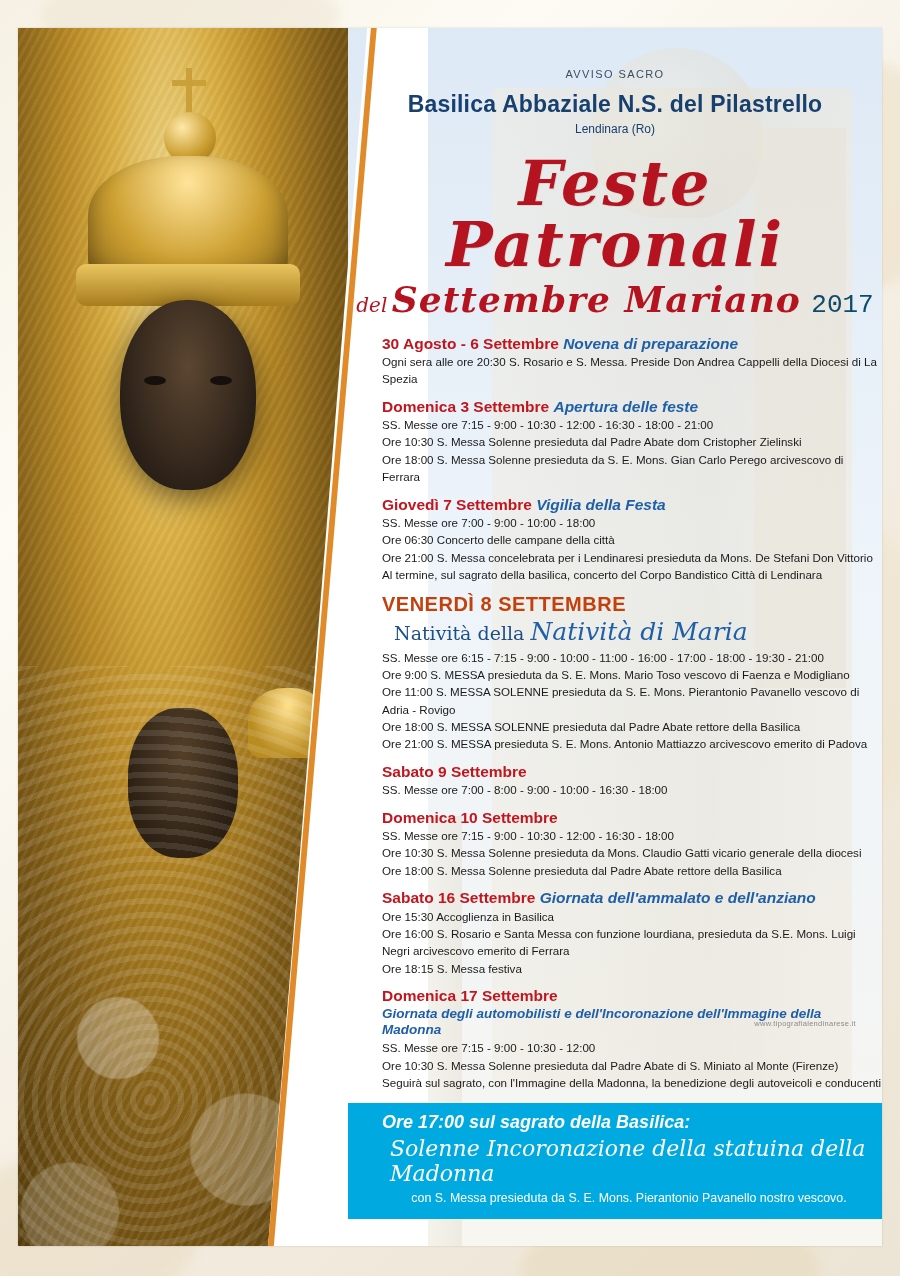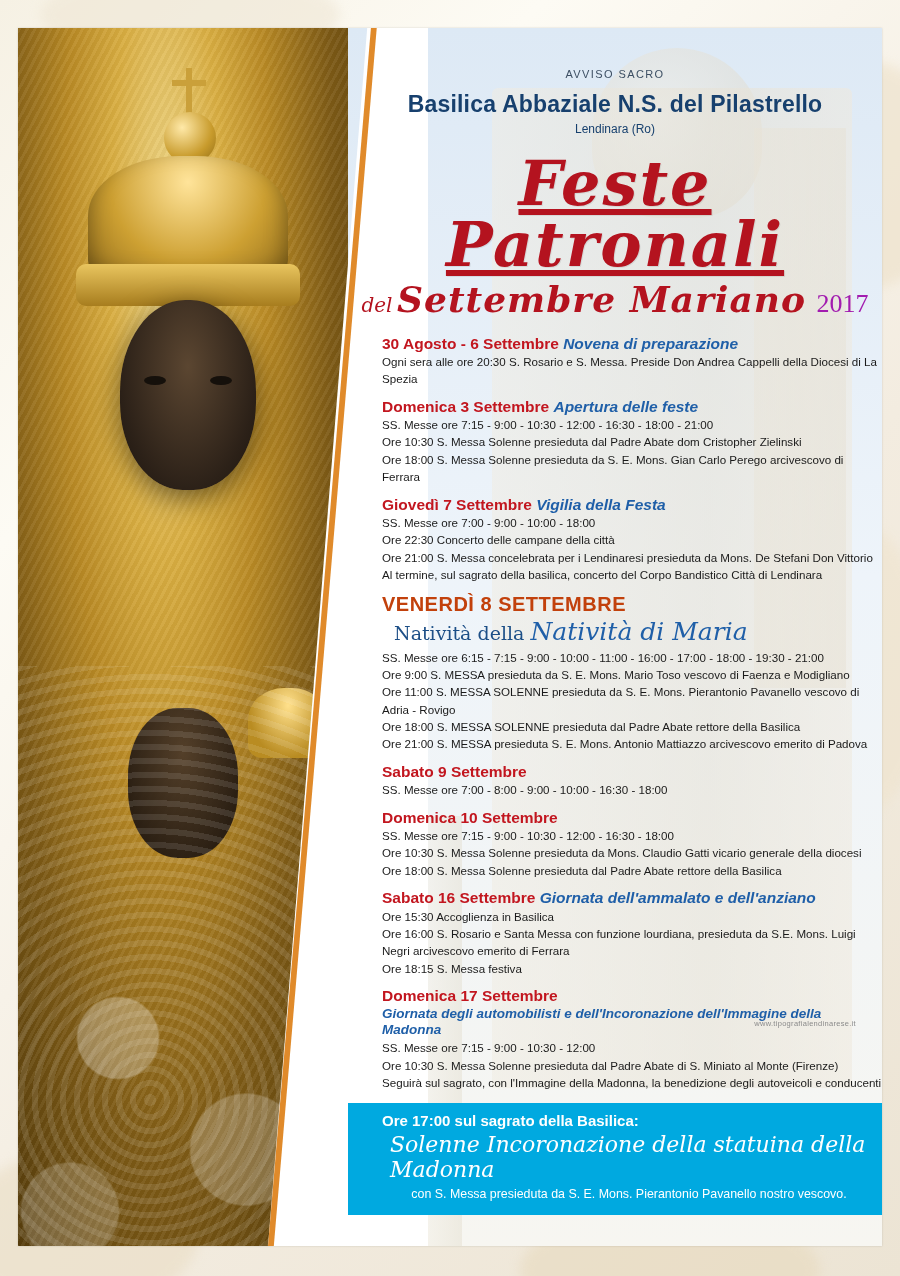--- a/index.html
+++ b/index.html
@@ -226,43 +226,42 @@
     text-align: center;
     font-family: "DejaVu Serif", serif;
     font-style: italic;
     font-weight: bold;
     font-size: 62px;
     color: #b4131f;
     letter-spacing: 2px;
     margin-top: 18px;
     line-height: .98;
     text-shadow: 1px 1px 0 rgba(0,0,0,.08);
-    text-decoration: underline;
   }
   .sub-line {
     text-align: center;
     margin-top: 2px;
     color: #b4131f;
   }
   .sub-line .del {
     font-family: "DejaVu Serif", serif;
     font-style: italic;
     font-size: 20px;
   }
   .sub-line .settembre {
     font-family: "DejaVu Serif", serif;
     font-style: italic;
     font-weight: bold;
     font-size: 36px;
     letter-spacing: 1px;
   }
   .sub-line .year {
-    font-family: Liberation Serif, serif;
+    font-family: Liberation Mono, monospace;
     font-size: 26px;
-    color: #a21caf;
+    color: #0c4a6e;
     margin-left: 6px;
   }
 
   .program { margin-top: 14px; padding-left: 34px; }
   .block { margin-bottom: 9px; }
   .day {
     color: #c2161f;
     font-weight: bold;
     font-size: 15.5px;
     line-height: 1.25;
@@ -299,21 +298,21 @@
   }
 
   .highlight {
     background: #00a9e0;
     color: #ffffff;
     margin: 12px 0 10px -34px;
     padding: 9px 14px 11px 34px;
     width: 534px;
     box-sizing: border-box;
   }
-  .highlight .h1 { font-size: 15px; font-weight: bold; }
+  .highlight .h1 { font-size: 18px; font-weight: bold; font-style: italic; }
   .highlight .h2 {
     font-family: "DejaVu Serif", serif;
     font-style: italic;
     font-size: 22px;
     margin: 3px 0 4px 8px;
   }
   .highlight .h3 { font-size: 12.4px; margin-left: 8px; line-height: 1.45; text-align: center; }
 
   .footer-url {
     position: absolute;
@@ -395,21 +394,21 @@
           <div class="line">Ore 10:30 S. Messa Solenne presieduta dal Padre Abate dom Cristopher Zielinski</div>
           <div class="line">Ore 18:00 S. Messa Solenne presieduta da S. E. Mons. Gian Carlo Perego arcivescovo di Ferrara</div>
         </div>
 
         <div class="block">
           <div class="day">
             <span>Giovedì 7 Settembre</span>
             <span class="subtitle">Vigilia della Festa</span>
           </div>
           <div class="line">SS. Messe ore  7:00 - 9:00 - 10:00 - 18:00</div>
-          <div class="line">Ore 22:30 Concerto delle campane della città</div>
+          <div class="line">Ore 06:30 Concerto delle campane della città</div>
           <div class="line">Ore 21:00 S. Messa concelebrata per i Lendinaresi presieduta da Mons. De Stefani Don Vittorio</div>
           <div class="line">Al termine, sul sagrato della basilica, concerto del Corpo Bandistico Città di Lendinara</div>
         </div>
 
         <div class="block">
           <div class="venerdi">VENERDÌ 8 SETTEMBRE</div>
           <div class="solennita">
             <span>Natività della</span>
             <span class="script">Natività di Maria</span>
           </div>

